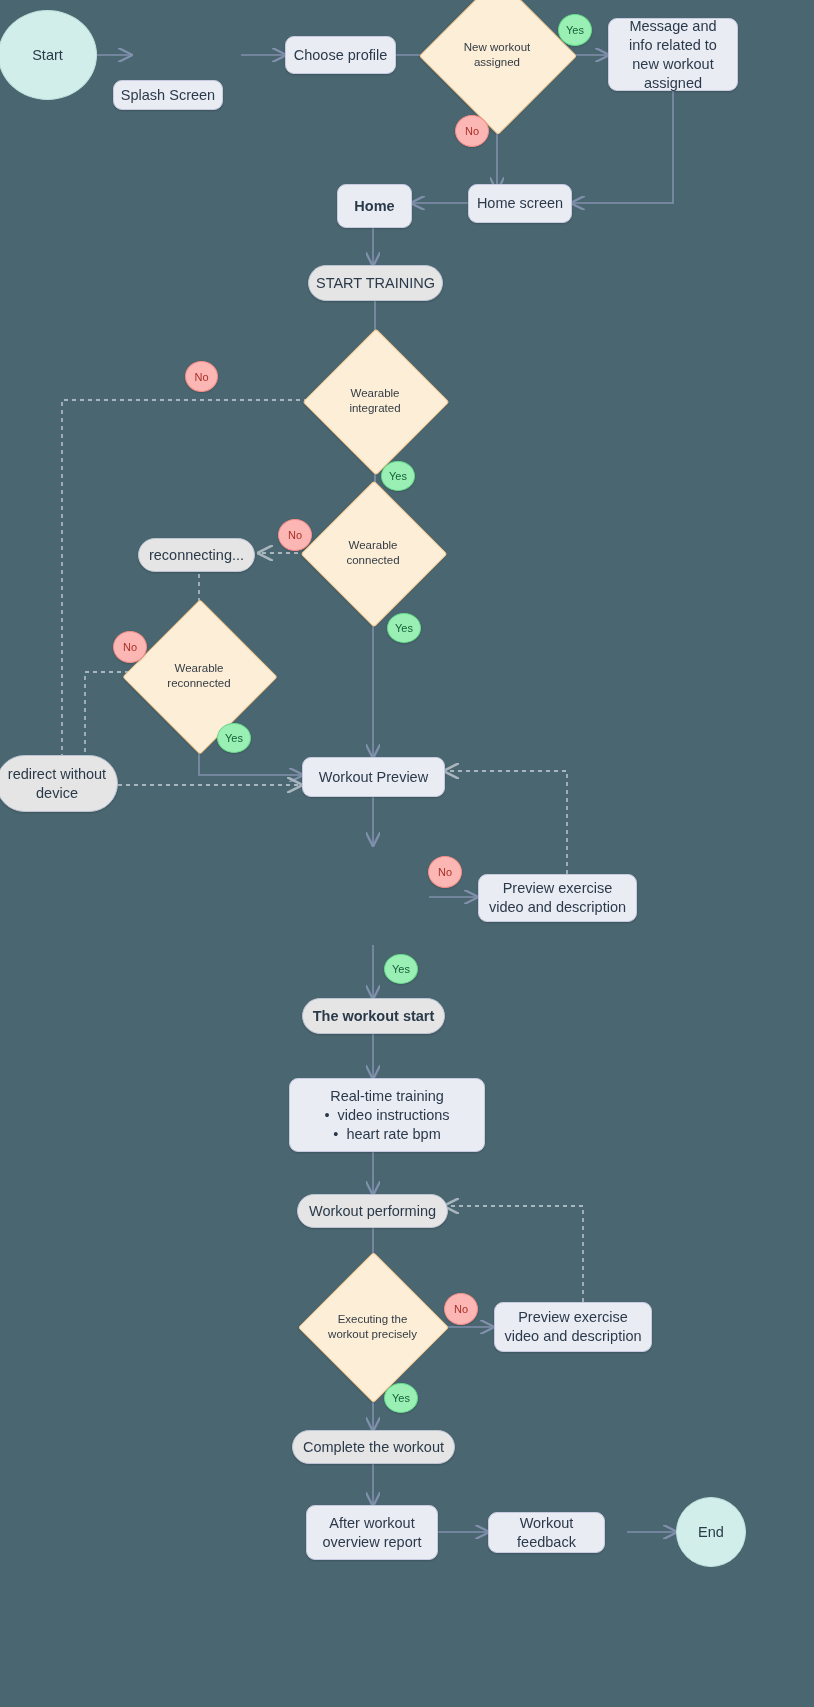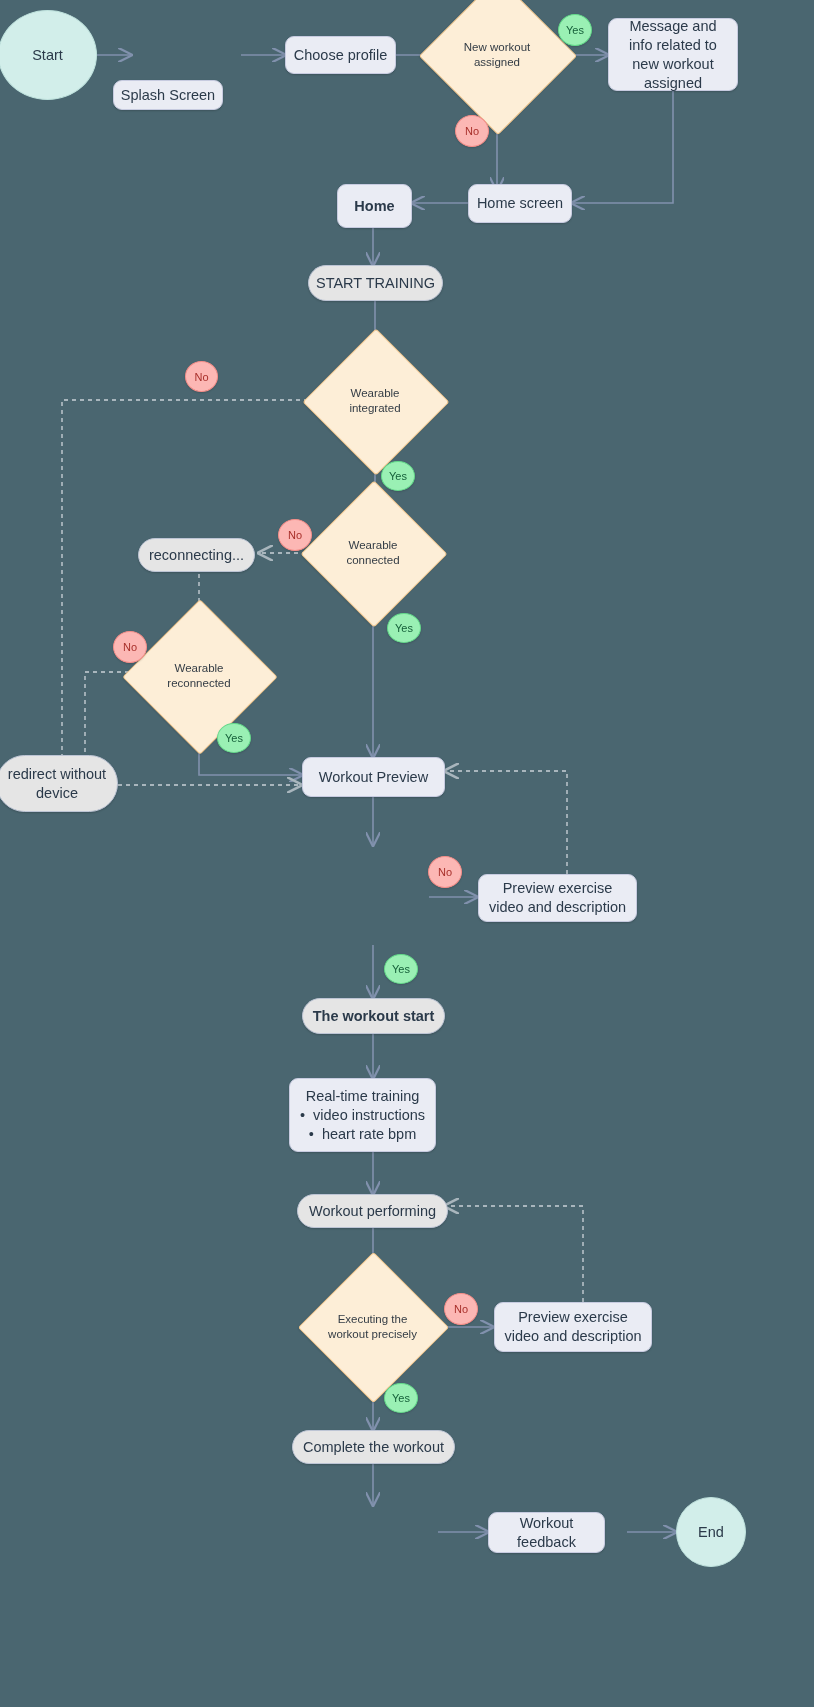--- a/index.html
+++ b/index.html
@@ -143,21 +143,21 @@
 
 
   <div class="node rect" style="left:478px;top:874px;width:159px;height:48px;padding:0 8px;">
     <span>Preview exercise video and description</span>
   </div>
 
   <div class="node pill bold" style="left:302px;top:998px;width:143px;height:36px;">
     <span>The workout start</span>
   </div>
 
-  <div class="node rect" style="left:289px;top:1078px;width:147px;height:74px;">
+  <div class="node rect" style="left:289px;top:1078px;width:196px;height:74px;">
     <div class="bullets">
       <div>Real-time training</div>
       <div>•&nbsp; <span>video instructions</span></div>
       <div>•&nbsp; <span>heart rate bpm</span></div>
     </div>
   </div>
 
   <div class="node pill" style="left:297px;top:1194px;width:151px;height:34px;">
     <span>Workout performing</span>
   </div>
@@ -168,20 +168,23 @@
   </div>
 
   <div class="node rect" style="left:494px;top:1302px;width:158px;height:50px;padding:0 8px;">
     <span>Preview exercise video and description</span>
   </div>
 
   <div class="node pill" style="left:292px;top:1430px;width:163px;height:34px;">
     <span>Complete the workout</span>
   </div>
 
+  <div class="node rect" style="left:306px;top:1505px;width:132px;height:55px;padding:0 6px;">
+    <span>After workout overview report</span>
+  </div>
 
   <div class="node rect" style="left:488px;top:1512px;width:117px;height:41px;">
     <span>Workout feedback</span>
   </div>
 
   <div class="node term" style="left:676px;top:1497px;width:70px;height:70px;">
     <span>End</span>
   </div>
 
   <div class="badge yes" style="left:558px;top:14px;width:32px;height:30px;">

